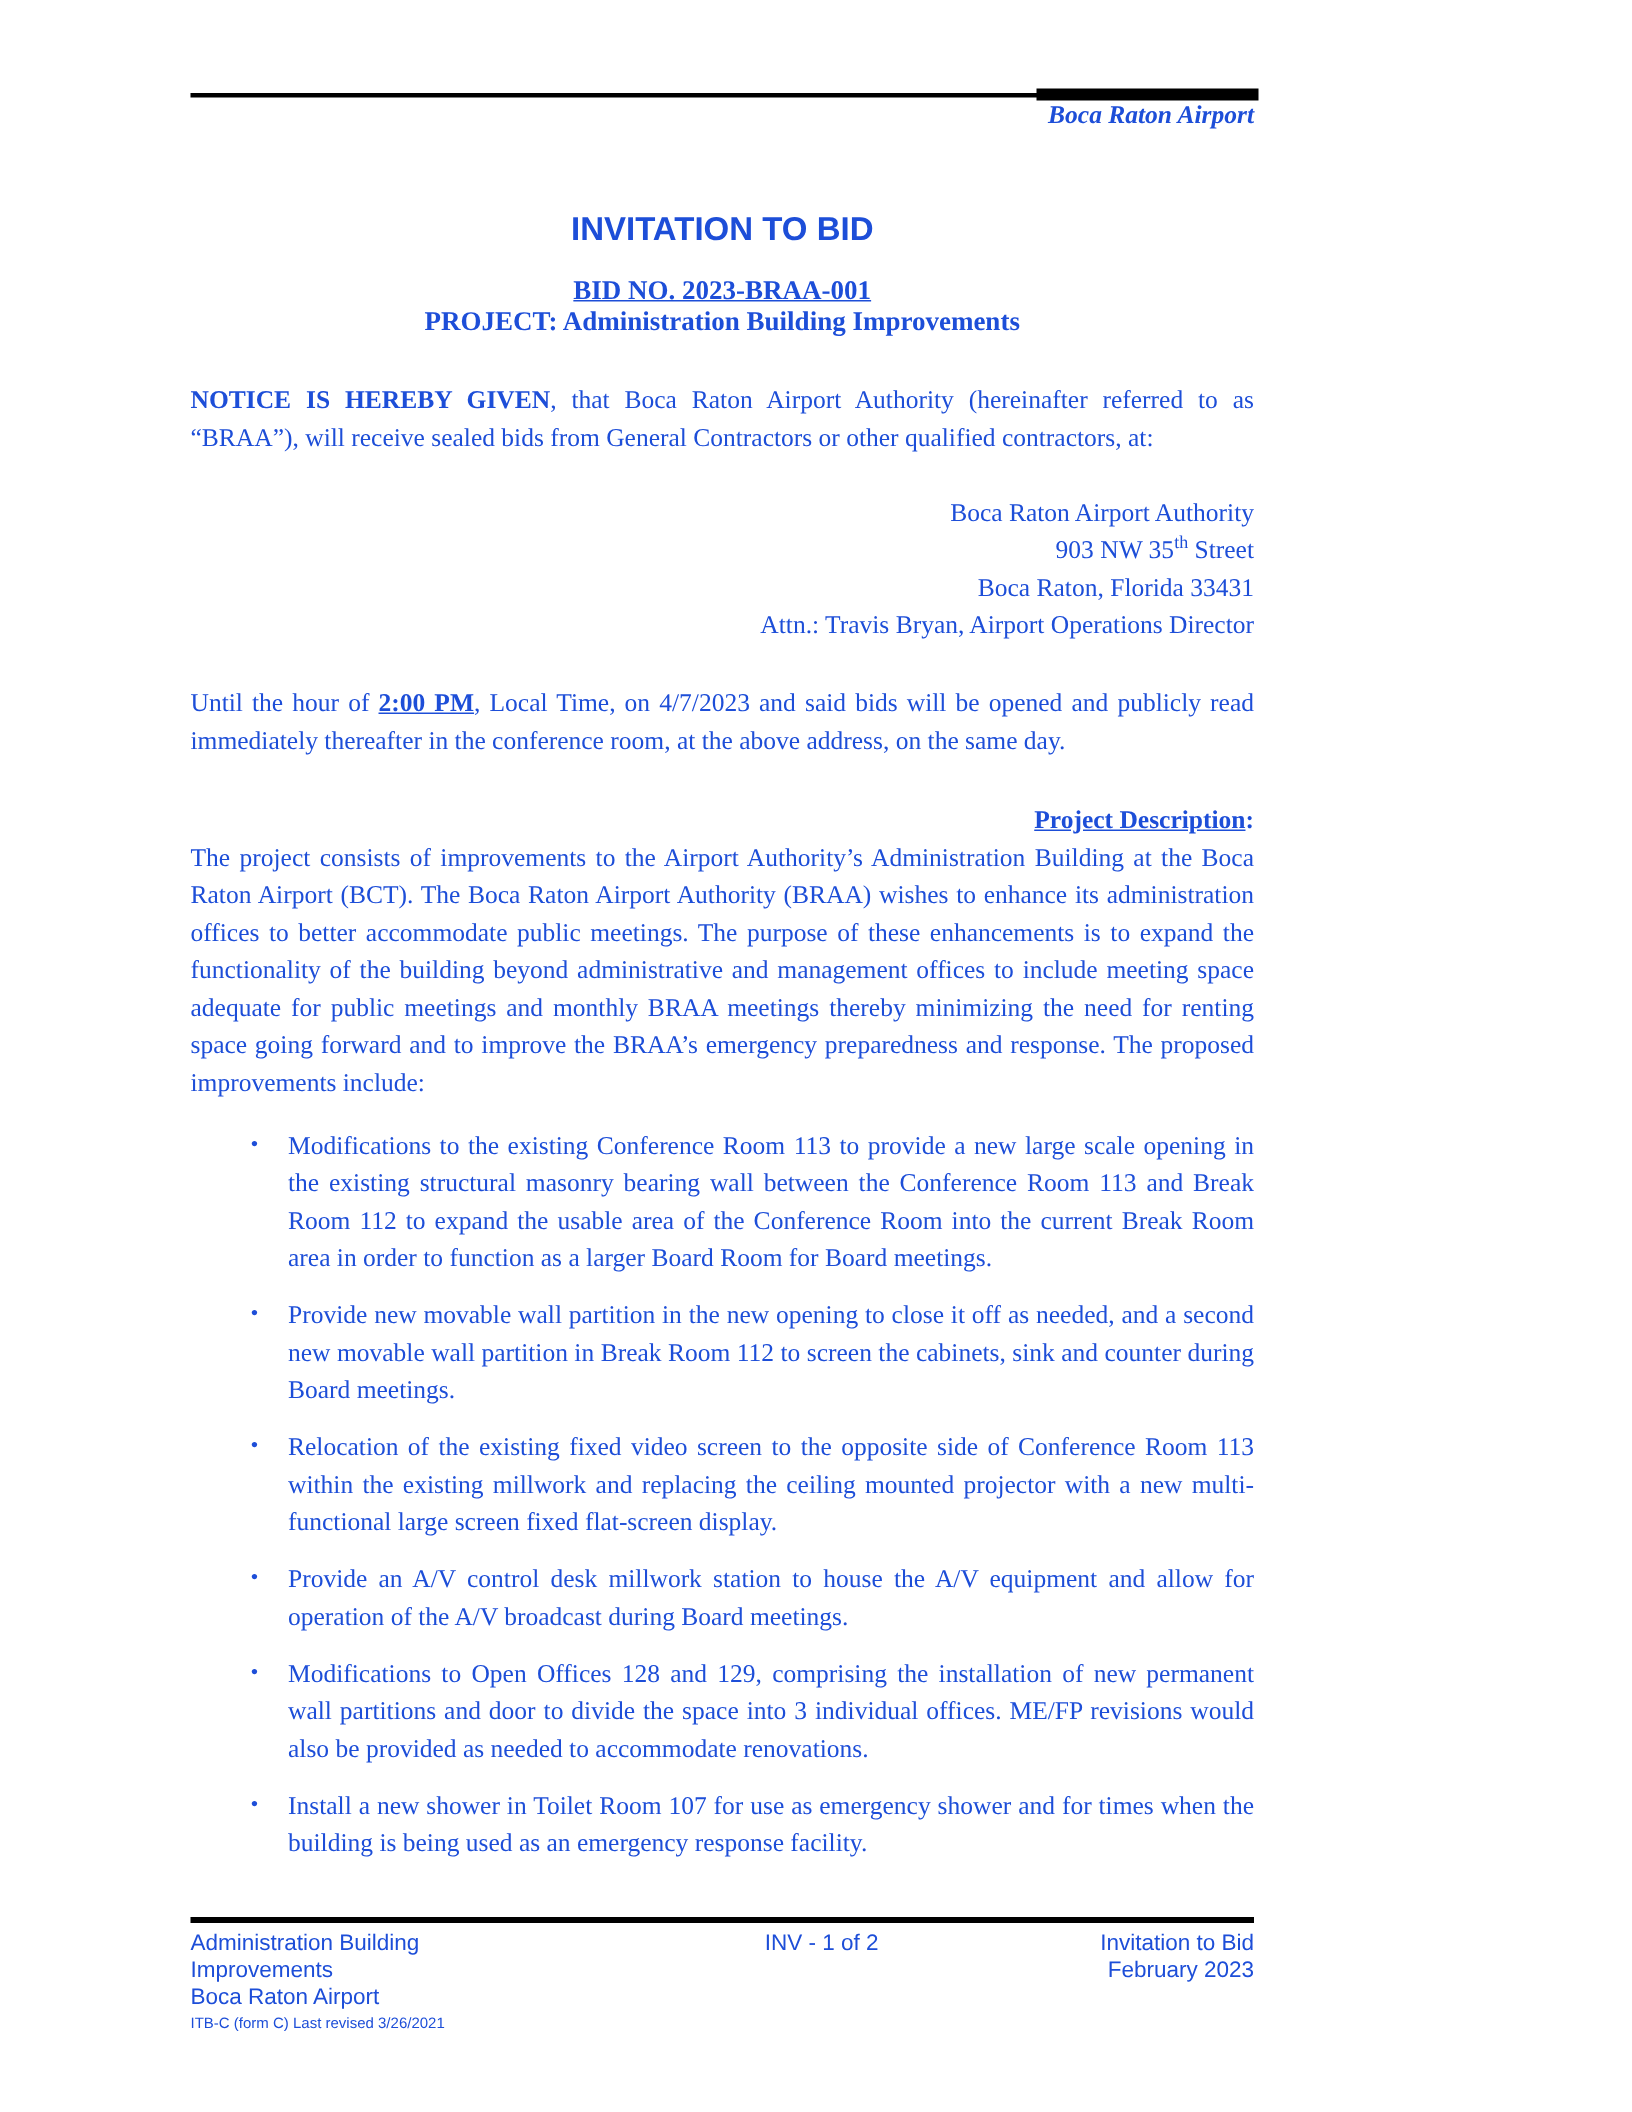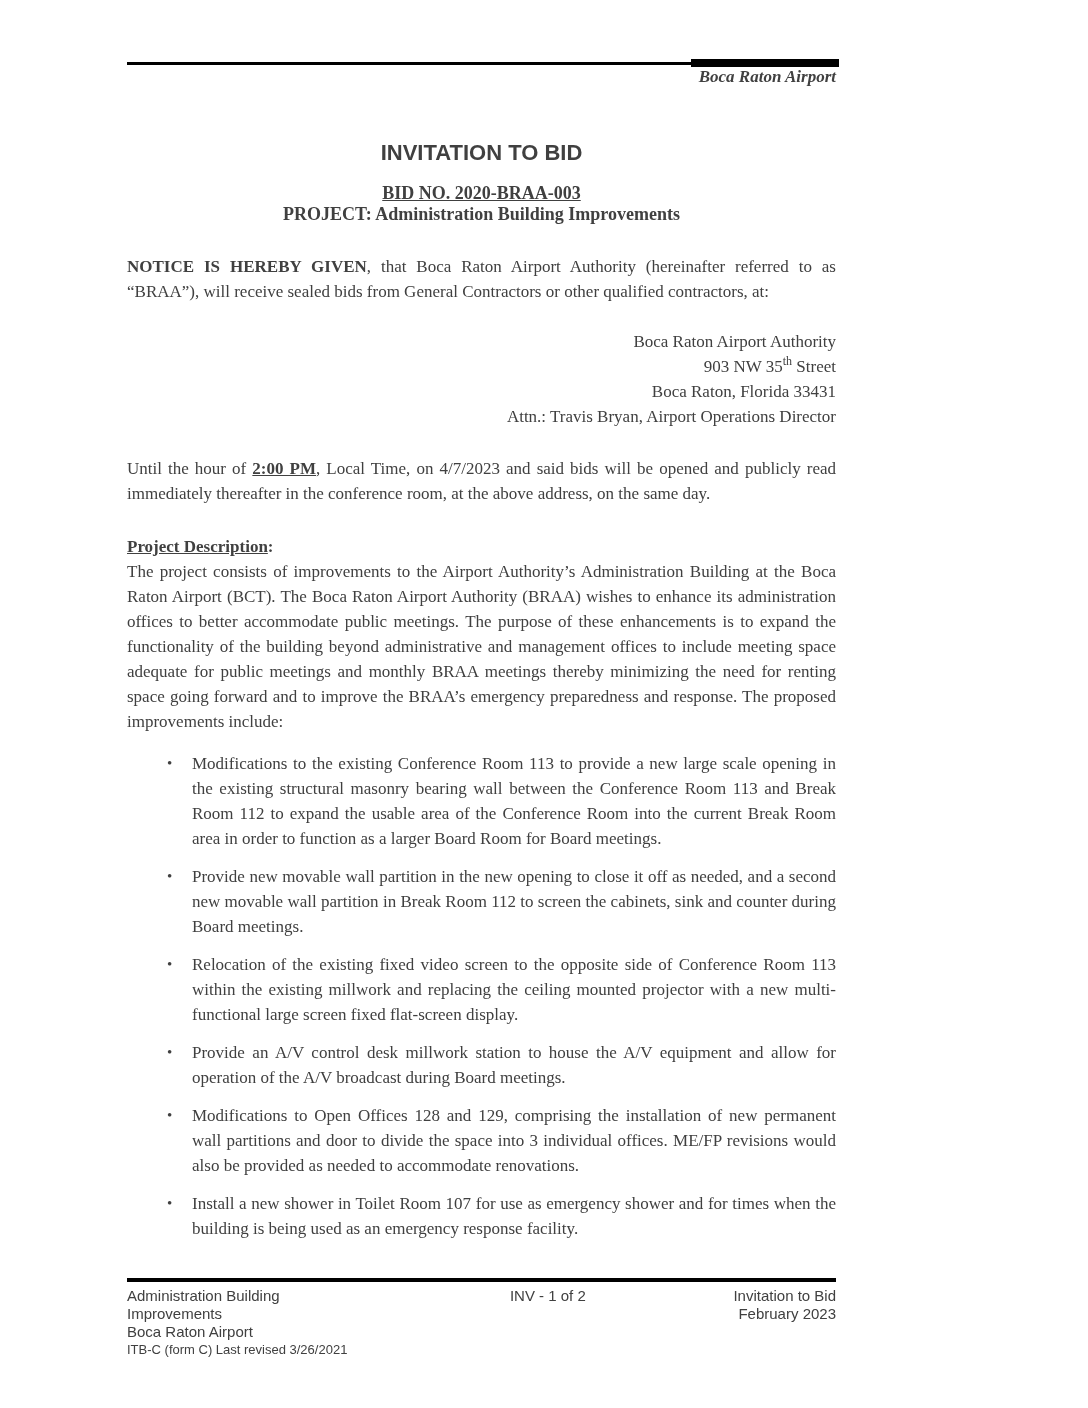--- a/index.html
+++ b/index.html
@@ -1,21 +1,21 @@
 <!DOCTYPE html>
 <html><head>
 <meta charset="utf-8">
 <style>
   html, body { margin: 0; padding: 0; background: #ffffff; }
   .page {
     position: relative;
     width: 964px;
     height: 1408px;
     background: #ffffff;
-    color: #404040;
+    color: #1d4ed8;
     font-family: "Liberation Serif", serif;
     font-size: 17px;
     overflow: hidden;
   }
   .content {
     position: absolute;
     left: 127px;
     right: 128px;
     top: 0;
   }
@@ -44,21 +44,21 @@
     text-decoration: underline;
     margin-top: 17px;
   }
   .project-line { font-weight: bold; font-size: 18px; margin-top: 0; }
   
   .para { text-align: justify; line-height: 25px; }
   .notice-para { margin-top: 29px; }
   .address-block { text-align: right; line-height: 25px; margin-top: 25px; }
   .deadline-para { margin-top: 27px; }
   .u { text-decoration: underline; }
-  .section-heading { margin-top: 28px; font-weight: bold; line-height: 25px; }
+  .section-heading { margin-top: 28px; font-weight: bold; line-height: 25px; text-align: right; }
   .desc-para { margin-top: 0; }
   
   .bullet-list { list-style: none; margin: 17px 0 0 38px; padding: 0; }
   .bullet-list li {
     position: relative;
     padding-left: 27px;
     text-align: justify;
     line-height: 25px;
     margin-bottom: 13px;
   }
@@ -75,38 +75,38 @@
   .footer-cols {
     display: flex;
     margin-top: 5px;
     font-family: "Liberation Sans", sans-serif;
     font-size: 15px;
     line-height: 18px;
   }
   .fleft { flex: 1.2; }
   .fcenter { flex: 1; text-align: right; }
   .fright { flex: 1.2; text-align: right; }
-  .fsmall { font-size: 13px; line-height: 13px; margin-top: 2px; }
+  .fsmall { font-size: 10px; line-height: 13px; margin-top: 2px; }
   sup { font-size: 12px; line-height: 0; }
 </style>
 </head>
 <body>
 
 <div class="page">
   <div class="content">
 
     <div class="header">
       <div class="header-rule"></div>
       <div class="header-bar"></div>
       <div class="logo-text">Boca Raton Airport</div>
     </div>
 
     <div class="title-block">
       <div class="main-title">INVITATION TO BID</div>
-      <div class="bid-no">BID NO. 2020-BRAA-003</div>
+      <div class="bid-no">BID NO. 2023-BRAA-001</div>
       <div class="project-line">PROJECT: Administration Building Improvements</div>
     </div>
 
     <p class="para notice-para"><b>NOTICE IS HEREBY GIVEN</b><span>, that Boca Raton Airport Authority (hereinafter referred to as “BRAA”), will receive sealed bids from General Contractors or other qualified contractors, at:</span></p>
 
     <div class="address-block">
       <div>Boca Raton Airport Authority</div>
       <div><span>903 NW 35</span><sup>th</sup><span> Street</span></div>
       <div>Boca Raton, Florida 33431</div>
       <div>Attn.: Travis Bryan, Airport Operations Director</div>

